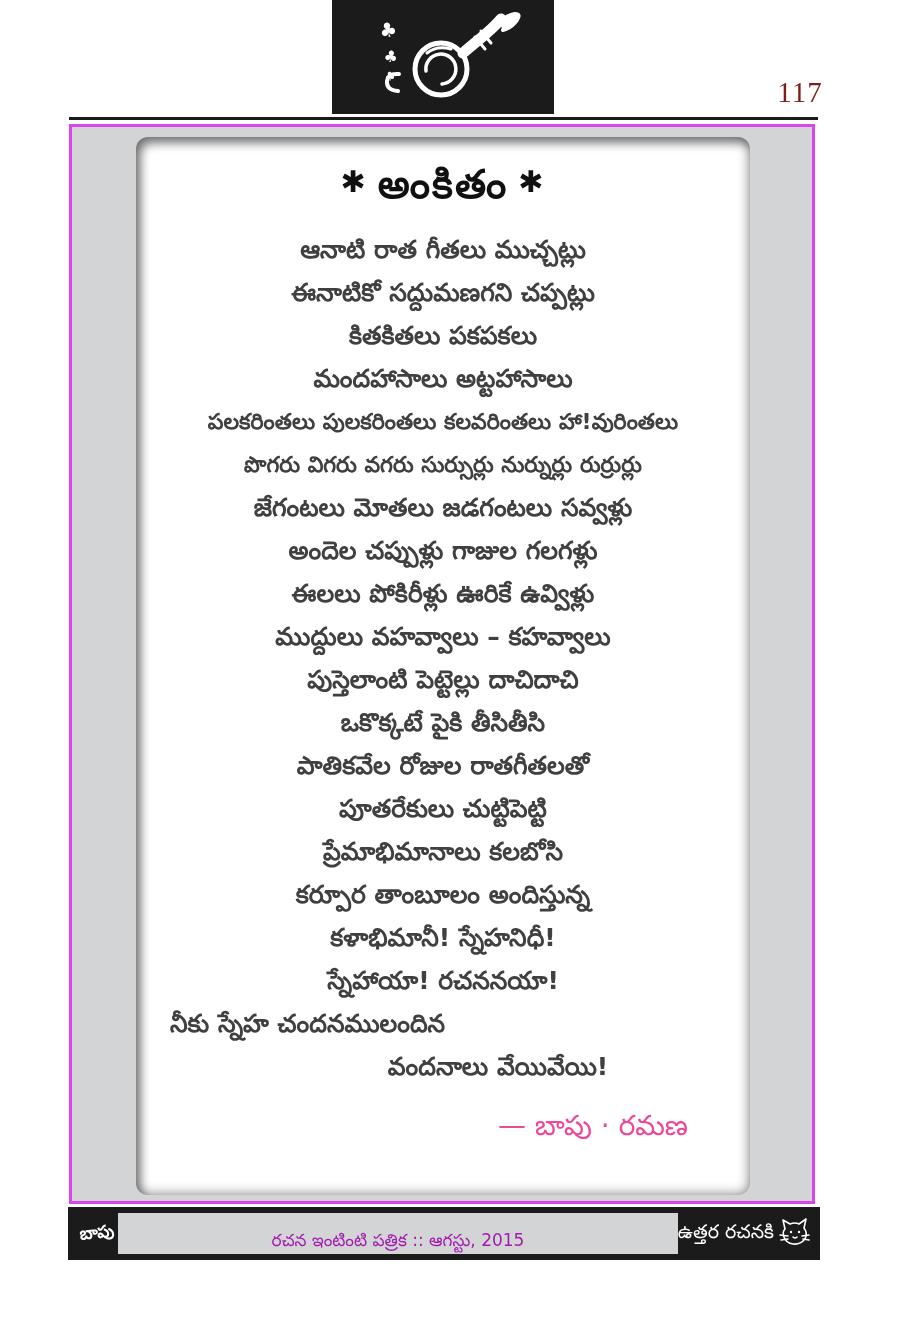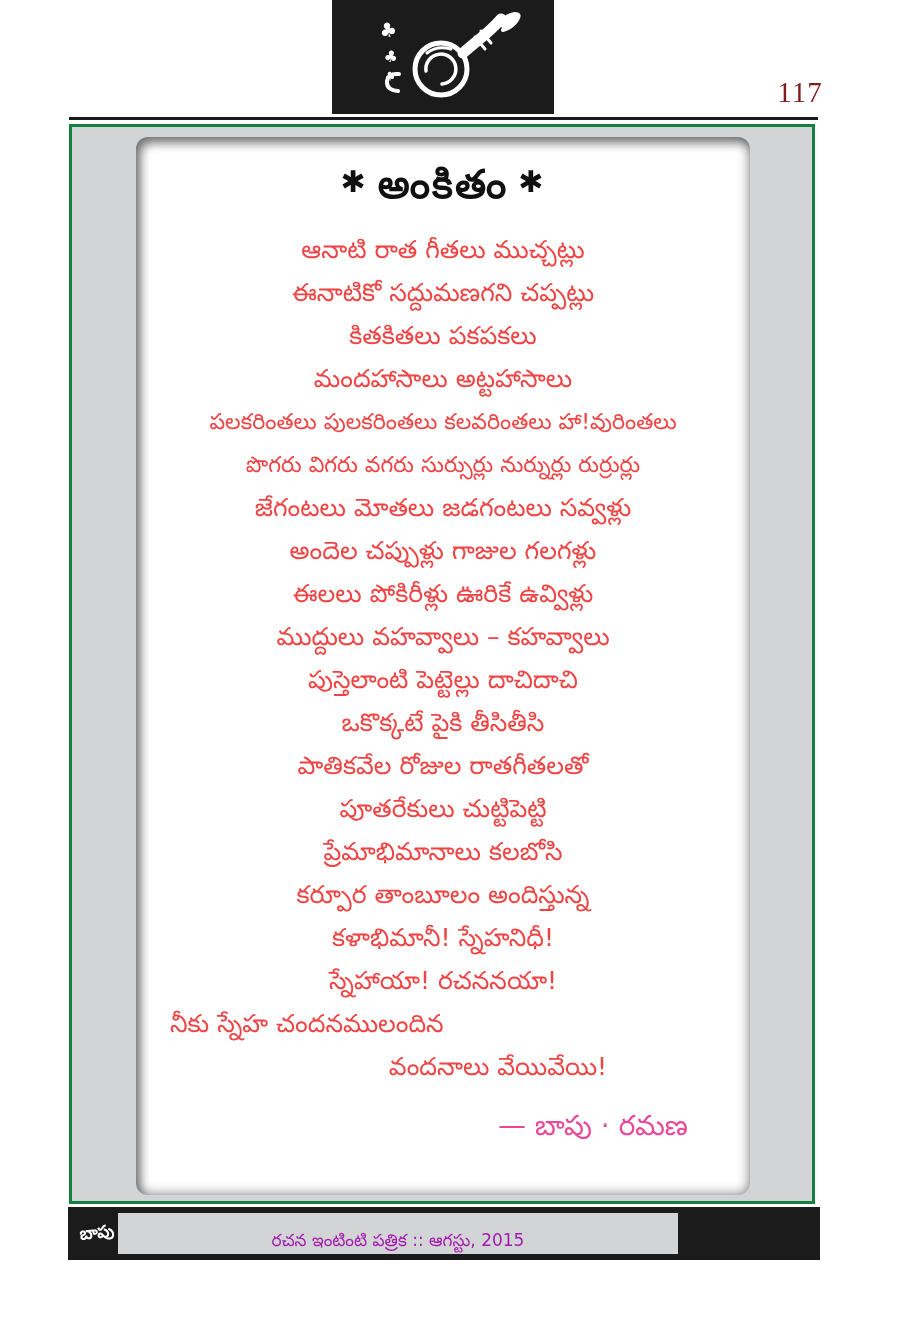--- a/index.html
+++ b/index.html
@@ -15,36 +15,36 @@
   .page-number{
     position:absolute;left:770px;top:76px;width:60px;text-align:center;
     font-family:"Liberation Serif", serif;font-size:29px;color:#7f1d1d;letter-spacing:1px;
   }
   .header-rule{
     position:absolute;left:69px;top:117px;width:749px;height:3px;background:#1b1b1b;
   }
   
   .frame{
     position:absolute;left:69px;top:124px;width:746px;height:1080px;
-    box-sizing:border-box;background:#d3d4d6;border:3px solid #15803d;
+    box-sizing:border-box;background:#d3d4d6;border:3px solid #d946ef;
   }
   .paper{
     position:absolute;left:64px;top:10px;width:614px;height:1058px;
     background:#ffffff;border-radius:12px;overflow:hidden;
     box-shadow:inset 0 0 12px 1px rgba(0,0,0,0.45), inset 5px 7px 10px rgba(0,0,0,0.35);
   }
   .poem{padding-top:24px;}
   .poem-title-row{
     text-align:center;font-size:40px;font-weight:bold;color:#101010;
     margin-bottom:14px;letter-spacing:2px;
   }
   .title-decor{font-size:30px;vertical-align:6px;padding:0 10px;}
   .poem-line{
     height:43px;display:flex;align-items:center;justify-content:center;
-    font-size:25px;color:#ef4444;white-space:nowrap;letter-spacing:0px;
+    font-size:25px;color:#404040;white-space:nowrap;letter-spacing:0px;font-weight:bold;
   }
   .poem-line.wide{font-size:22px;}
   .poem-line.shift-left{justify-content:flex-start;padding-left:34px;}
   .poem-line.shift-right{justify-content:center;padding-left:110px;}
   .poem-signature{
     height:60px;display:flex;align-items:center;justify-content:flex-end;
     padding-right:62px;font-size:28px;color:#ec4899;margin-top:8px;white-space:nowrap;
   }
   
   .footer-bar{
@@ -126,13 +126,27 @@
       <div class="poem-signature">— బాపు · రమణ</div>
     </div>
   </div>
 </div>
 
 <div class="footer-bar">
   <div class="footer-logo">బాపు</div>
   <div class="footer-strip">
     <span>రచన ఇంటింటి పత్రిక :: ఆగస్టు, 2015</span>
   </div>
+  <div class="footer-right">
+    <span>ఉత్తర రచనకి</span>
+    <span class="cat-doodle">
+      <svg width="34" height="34" viewBox="0 0 34 34">
+        <g fill="none" stroke="#ffffff" stroke-width="1.6" stroke-linecap="round" stroke-linejoin="round">
+          <path d="M7 14 L5 5 L12 9 Q17 7 21 9 L28 4 L26 13 Q30 18 27 24 Q22 30 15 29 Q8 28 6 22 Q4 17 7 14 Z"></path>
+          <circle cx="13" cy="17" r="1.2" fill="#ffffff" stroke="none"></circle>
+          <circle cx="21" cy="17" r="1.2" fill="#ffffff" stroke="none"></circle>
+          <path d="M15 22 q2 2 4 0"></path>
+          <path d="M2 20 l8 1 M3 25 l7 -1 M31 20 l-7 1 M31 25 l-6 -1"></path>
+        </g>
+      </svg>
+    </span>
+  </div>
 </div>
 
 </body></html>

